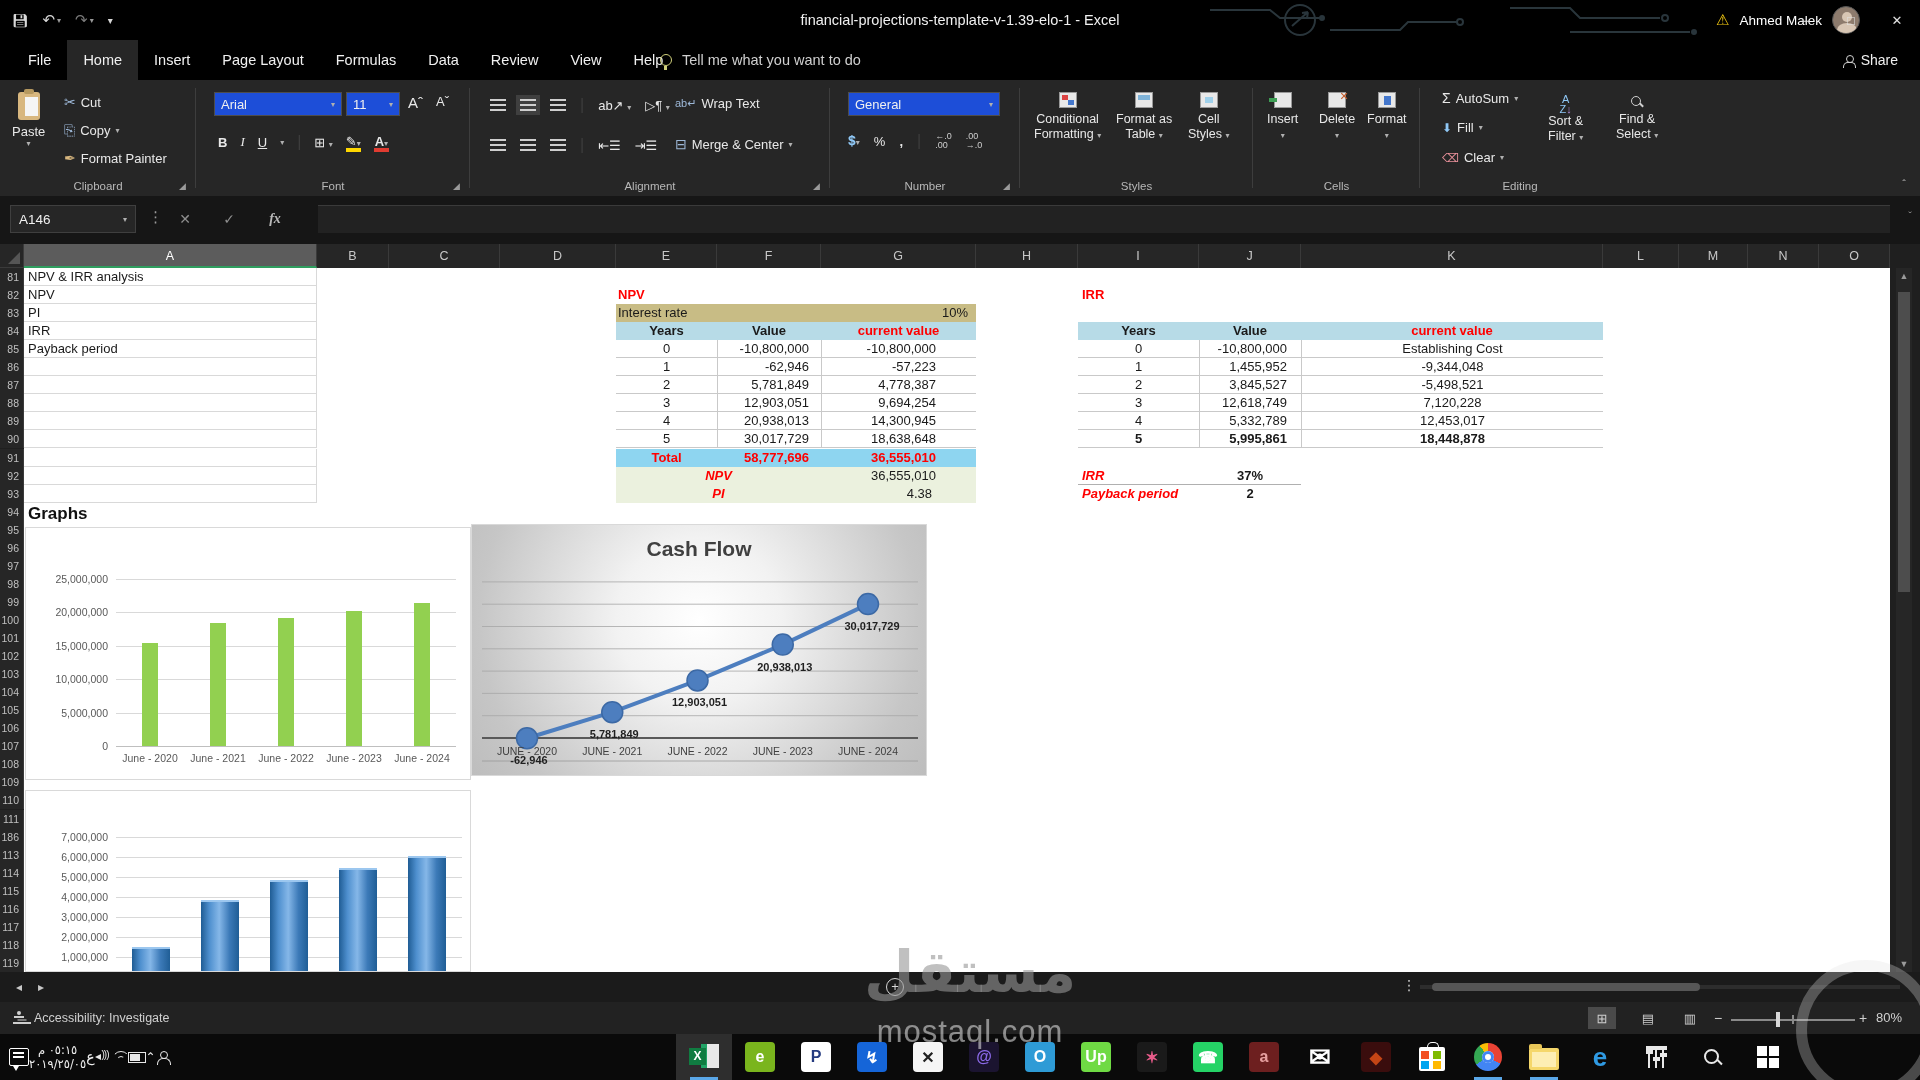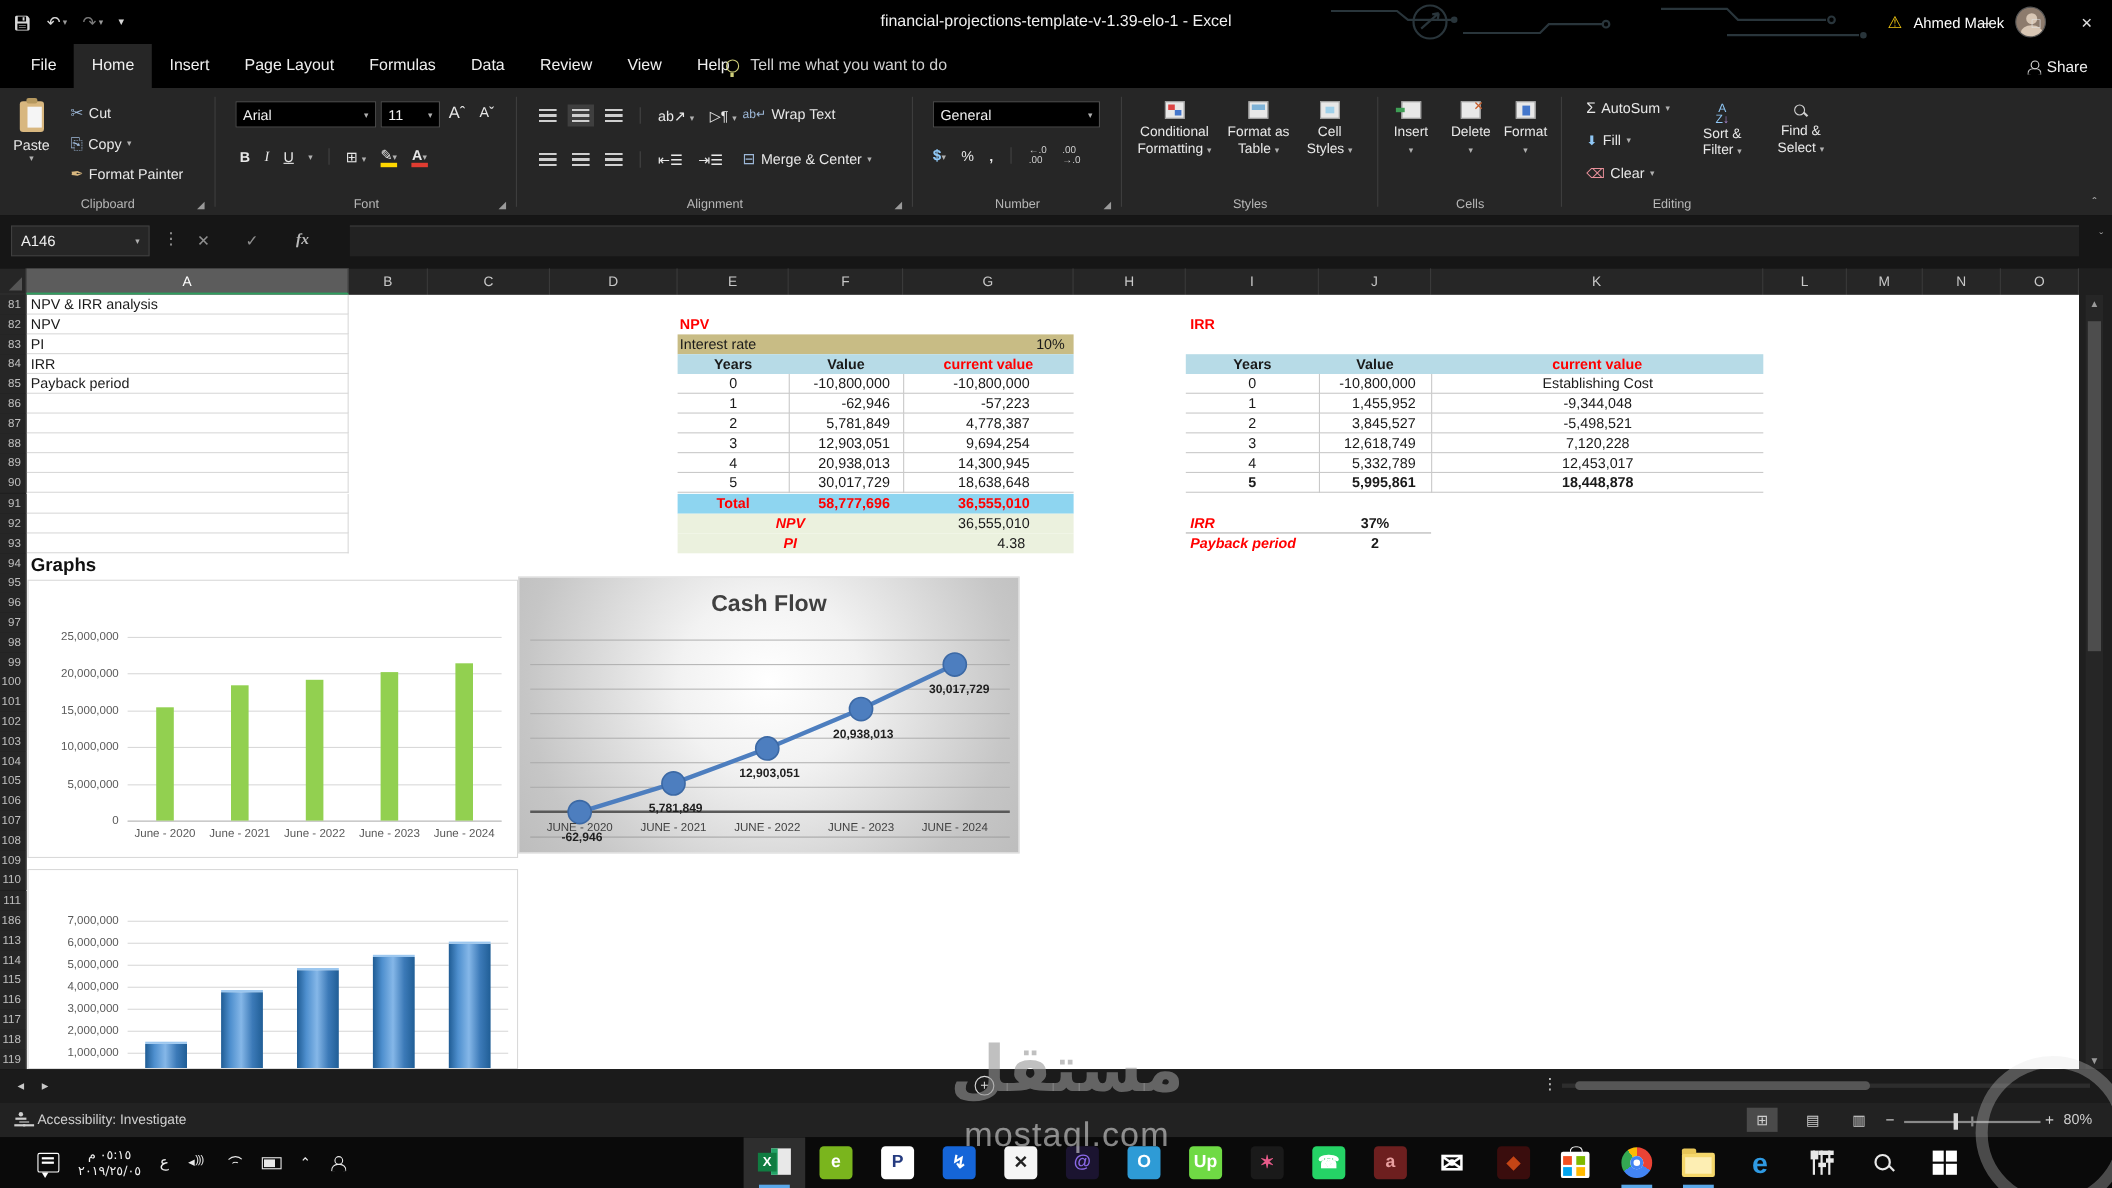--- a/index.html
+++ b/index.html
@@ -38,21 +38,21 @@
   .person-ico::after { content:""; position:absolute; left:0; top:7px; width:11px; height:5px; border-radius:5px 5px 0 0; border:1.4px solid #d0d0d0; border-bottom:none; }
 
   
   #ribbon { position:absolute; top:80px; left:0; width:1920px; height:116px; background:#262626; color:#e8e8e8; }
   .rgroup { position:absolute; top:0; height:116px; }
   .rgroup .divider { position:absolute; right:0; top:8px; bottom:8px; width:1px; background:#3d3d3d; }
   .glabel { position:absolute; bottom:4px; width:100%; text-align:center; font-size:11.5px; color:#b8b8b8; }
   .launcher { position:absolute; bottom:5px; right:10px; font-size:9px; color:#9a9a9a; }
   .rtxt { font-size:13px; color:#e8e8e8; }
   .dd { font-size:8px; color:#b0b0b0; }
-  .combo { background:#000000; border:1px solid #4d4d4d; height:24px; display:flex; align-items:center; justify-content:space-between; padding:0 6px; font-size:13px; color:#f0f0f0; }
+  .combo { background:#1d4ed8; border:1px solid #4d4d4d; height:24px; display:flex; align-items:center; justify-content:space-between; padding:0 6px; font-size:13px; color:#f0f0f0; }
   .ribtn { display:flex; align-items:center; gap:5px; }
   .ico { font-size:14px; }
   .clipboard-ico { width:22px; height:28px; background:#d8b77f; border-radius:3px; position:relative; }
   .clipboard-ico::before { content:""; position:absolute; left:6px; top:-3px; width:10px; height:5px; background:#b5985f; border-radius:2px; }
   .clipboard-ico::after { content:""; position:absolute; left:7px; top:5px; width:13px; height:19px; background:#f5f5f5; }
   .alg { display:inline-block; width:16px; height:12px; background:repeating-linear-gradient(#cfcfcf 0 2px, transparent 2px 5px); }
   .alg.sel { outline:4px solid #3f3f3f; background-color:#3f3f3f; }
   .ubar { display:inline-block; width:15px; height:4px; margin-top:-2px; }
   .mini-grid { display:inline-block; width:18px; height:16px; background:#e8e8e8; border:1px solid #999; position:relative; }
   .mini-grid i { position:absolute; width:6px; height:5px; }
@@ -117,21 +117,21 @@
   .viewbtn.on { background:#4a4a4a; }
   .zoom-minus { position:absolute; left:1714px; top:8px; font-size:14px; }
   .zoom-track { position:absolute; left:1731px; top:17px; width:124px; height:1.5px; background:#8a8a8a; }
   .zoom-mid { position:absolute; left:1792px; top:13px; width:1.5px; height:9px; background:#8a8a8a; }
   .zoom-thumb { position:absolute; left:1776px; top:10px; width:4px; height:15px; background:#d8d8d8; }
   .zoom-plus { position:absolute; left:1859px; top:8px; font-size:14px; }
   .zoom-pct { position:absolute; left:1876px; top:0; height:32px; line-height:32px; font-size:13px; }
 
   
   #taskbar { position:absolute; top:1034px; left:0; width:1920px; height:46px; background:#0a0a0a; }
-  .tray { position:absolute; left:0; top:0; height:46px; display:flex; align-items:center; gap:17px; padding-left:34px; color:#e8e8e8; }
+  .tray { position:absolute; left:0; top:0; height:46px; display:flex; align-items:center; padding-left:9px; color:#e8e8e8; }
   .chat-ico { width:20px; height:18px; border:1.6px solid #fff; border-radius:2px; position:relative; }
   .chat-ico::before { content:""; position:absolute; left:3px; top:3px; width:11px; height:2px; background:#fff; box-shadow:0 4px 0 #fff; }
   .chat-ico::after { content:""; position:absolute; left:3px; bottom:-6px; border-left:3px solid transparent; border-right:3px solid transparent; border-top:5px solid #fff; }
   .clock { font-size:11.5px; line-height:14px; text-align:center; color:#f0f0f0; }
   .tray-txt { font-size:14px; color:#f0f0f0; }
   .spk { width:17px; height:14px; position:relative; }
   .spk::before { content:""; position:absolute; left:0; top:4px; border-top:3px solid transparent; border-bottom:3px solid transparent; border-right:6px solid #e8e8e8; }
   .spk::after { content:")))"; position:absolute; left:7px; top:-1px; font-size:10px; letter-spacing:-1px; color:#e8e8e8; }
   .wifi { width:16px; height:12px; position:relative; overflow:hidden; }
   .wifi::before { content:""; position:absolute; left:0; top:0; width:16px; height:16px; border:1.6px solid #e8e8e8; border-radius:50%; clip-path:polygon(50% 50%, 0 0, 100% 0); }

